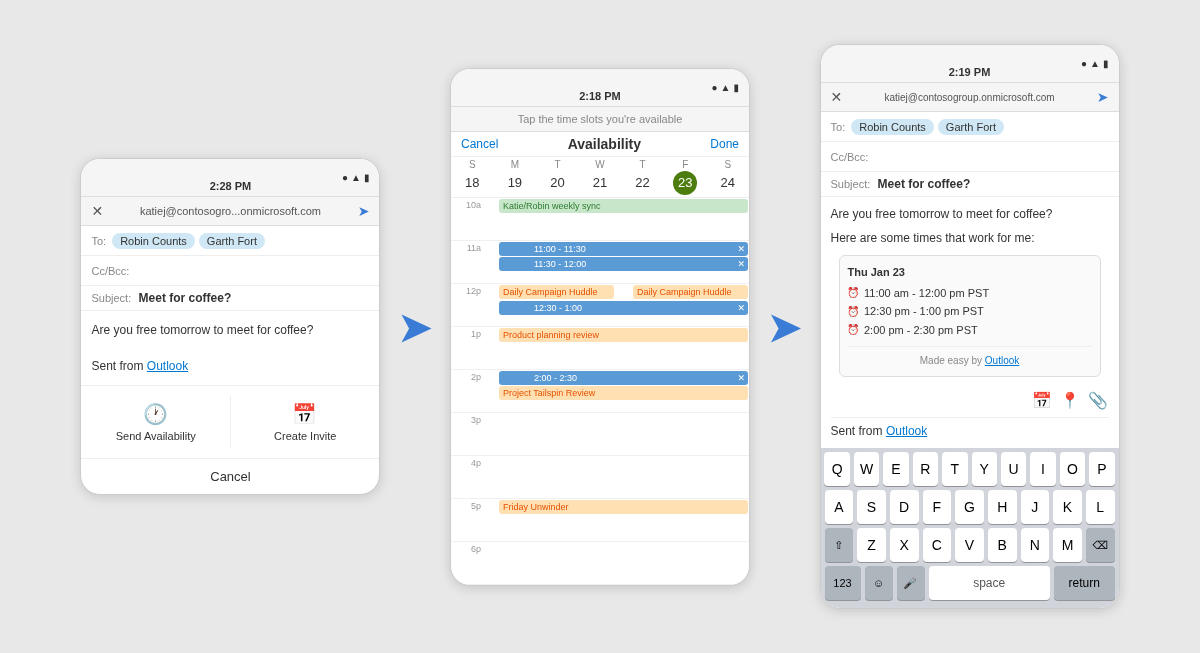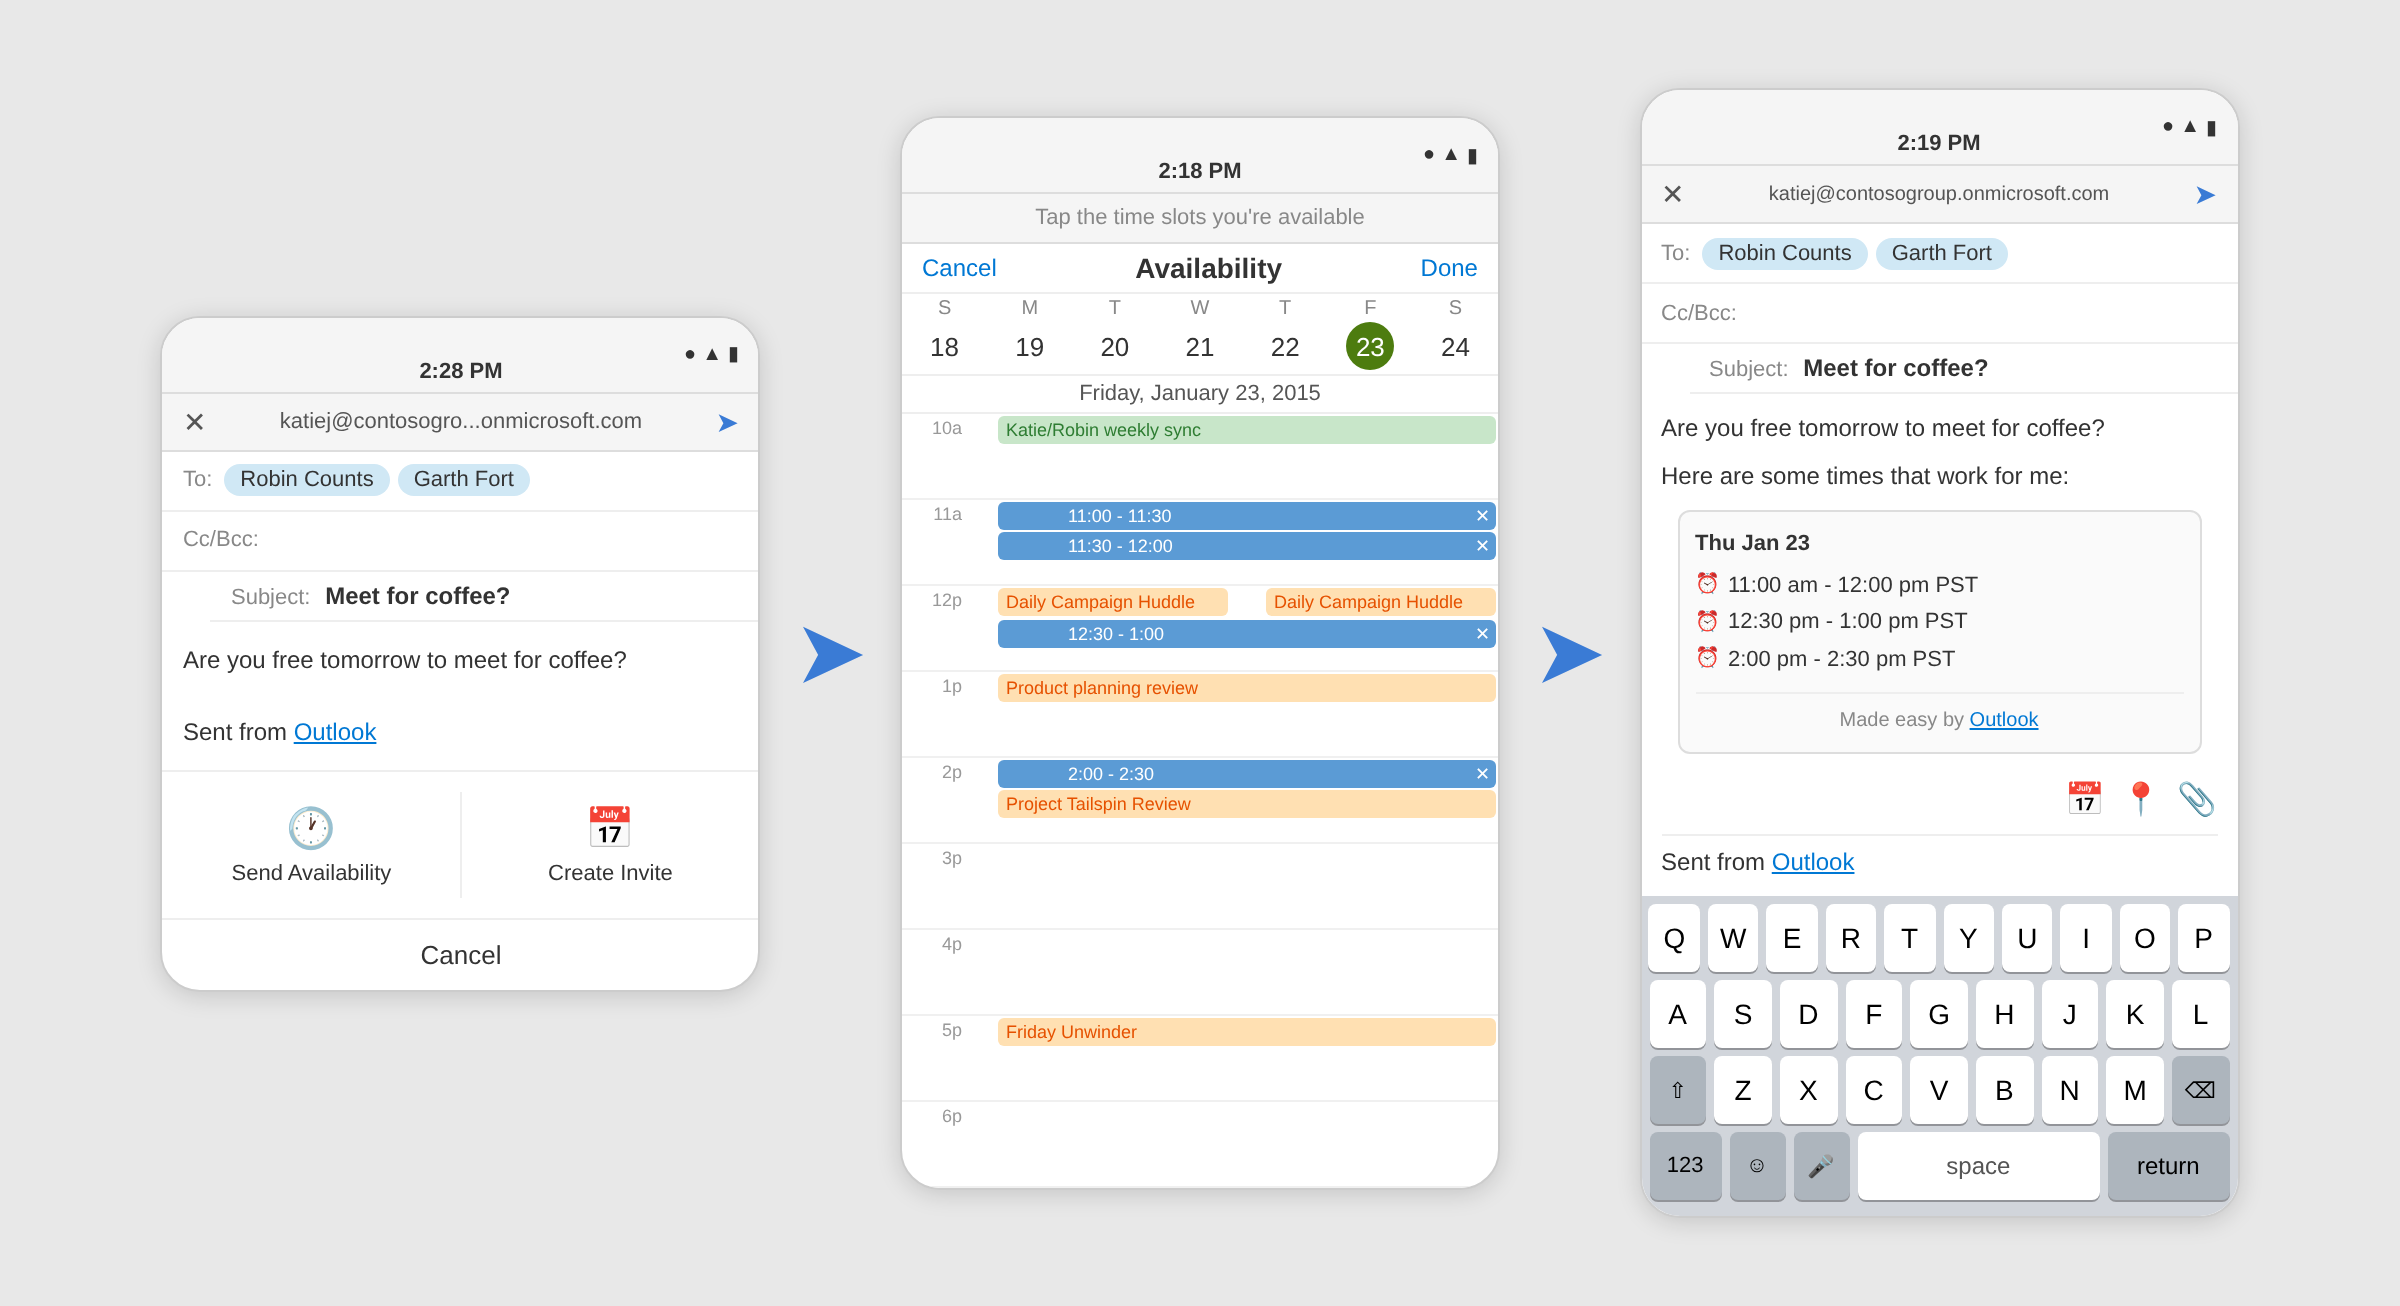--- a/index.html
+++ b/index.html
@@ -106,21 +106,20 @@
       padding: 2px 8px;
       font-size: 11px;
       color: #333;
       margin-right: 4px;
     }
 
     .subject-field {
       padding: 5px 10px;
       border-bottom: 1px solid #eee;
       font-size: 12px;
-      margin-left: 24px;
     }
     .subject-label { color: #888; font-size: 11px; }
 
     .email-body {
       padding: 10px;
       font-size: 12px;
       color: #333;
       flex: 1;
       line-height: 1.5;
     }
@@ -466,21 +465,20 @@
       <div class="cal-day-cell">
         <div class="cal-day-header">F</div>
         <div class="cal-day-num selected">23</div>
       </div>
       <div class="cal-day-cell">
         <div class="cal-day-header">S</div>
         <div class="cal-day-num">24</div>
       </div>
     </div>
 
-    <div class="cal-date-label">Friday, January 23, 2015</div>
 
     <div class="cal-body">
 
       <div class="time-slot-row">
         <div class="time-label">10a</div>
         <div class="time-events">
           <div class="cal-event green">Katie/Robin weekly sync</div>
         </div>
       </div>
 

